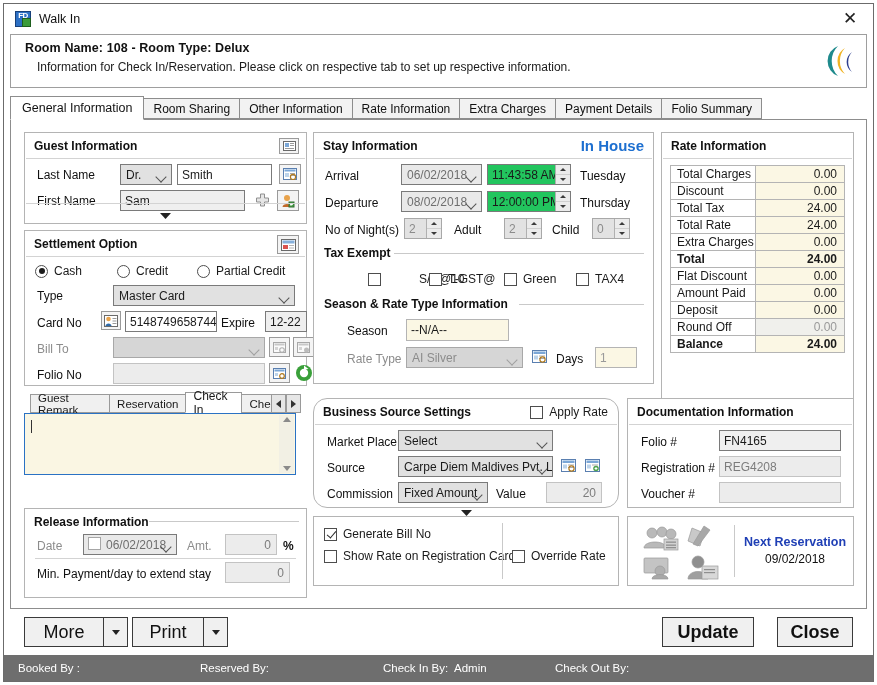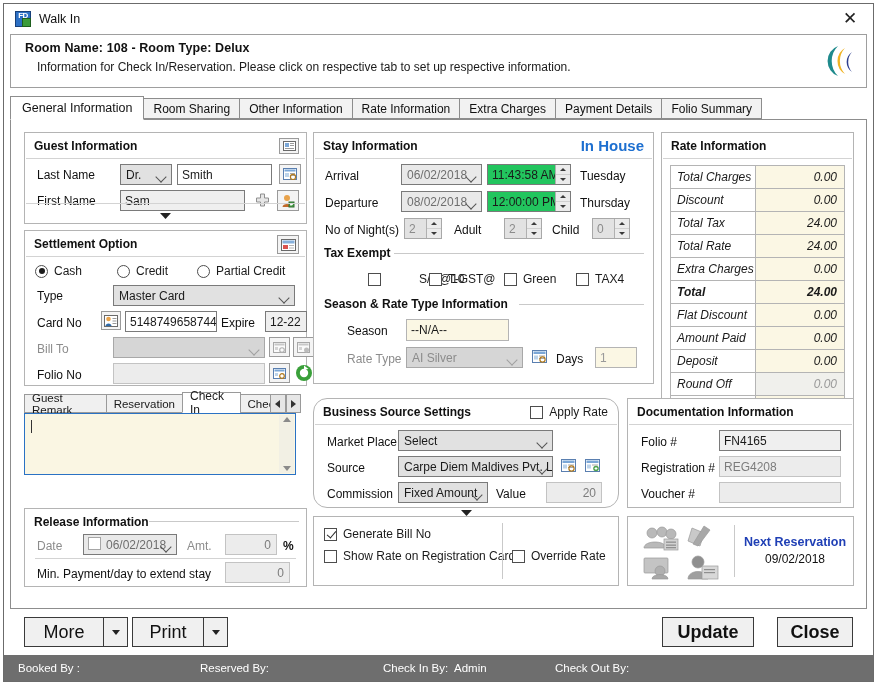--- a/index.html
+++ b/index.html
@@ -207,21 +207,21 @@
   
   .iconbtn {
     position: absolute;
     border: 1px solid #9a9a9a; background: #f4f4f4;
     display: flex; align-items: center; justify-content: center;
     cursor: pointer;
   }
   .iconbtn.flat { border: none; background: transparent; }
   
   .ritable { position: absolute; left: 8px; right: 8px; top: 26px; }
-  .rrow { display: flex; height: 24px; margin-bottom: -1px; font-style: italic; }
+  .rrow { display: flex; height: 18px; margin-bottom: -1px; }
   .rrow .rk {
     flex: 0 0 86px; border: 1px solid #b4b4b4; background: #ffffff;
     font-size: 12px; display: flex; align-items: center; padding-left: 6px;
   }
   .rrow .rv {
     flex: 1 1 auto; border: 1px solid #b4b4b4; border-left: none;
     background: #fbf7e4; font-size: 12px;
     display: flex; align-items: center; justify-content: flex-end;
     padding-right: 7px;
   }
@@ -458,42 +458,42 @@
       <div class="iconbtn flat" style="left:268px; top:131px; width:22px; height:22px;">
         <svg width="18" height="18" viewBox="0 0 18 18" class="gicon">
           <circle cx="9" cy="9" r="8" fill="#3aa03a"></circle>
           <circle cx="9" cy="9" r="4.2" fill="#fff"></circle>
           <path d="M9 1.5 L13.5 5 L9 5.5 Z" fill="#fff"></path>
         </svg>
       </div>
     </div>
 
     <div style="position:absolute; left:13px; top:272px; width:283px; height:110px;">
-      <div class="minitabs" style="left:0; top:0;justify-content:flex-end;">
+      <div class="minitabs" style="left:6px; top:0;justify-content:flex-end;">
         <div class="mtab">Guest Remark</div>
         <div class="mtab">Reservation</div>
         <div class="mtab active">Check In</div>
         <div class="mtab" style="width:34px; overflow:hidden; padding-right:0;">Check</div>
         <div class="navbtn prev">
             <i></i>
           </div>
         <div class="navbtn next">
             <i></i>
           </div>
       </div>
       <div class="textarea" style="left:0; top:21px; width:272px; height:62px;">
         <div class="caret"></div>
         <div class="vscroll">
           <i class="up"></i>
           <i class="dn"></i>
         </div>
       </div>
     </div>
 
-    <div class="group" style="left:13px; top:388px; width:283px; height:79px;">
+    <div class="group" style="left:13px; top:388px; width:283px; height:90px;">
       <div class="gtitle">Release Information</div>
       <div class="fsline" style="left:124px; top:12px; width:150px;"></div>
 
       <div class="lbl dim" style="left:12px; top:30px;">Date</div>
       <div class="combo datefield" style="left:58px; top:25px; width:94px; padding-left:22px;">06/02/2018</div>
       <div class="chk dim" style="left:63px; top:28px;">
         <span class="box"></span>
       </div>
       <div class="lbl dim" style="left:162px; top:30px;">Amt.</div>
       <div class="fld disflat num" style="left:200px; top:25px; width:52px; height:21px;">0</div>

